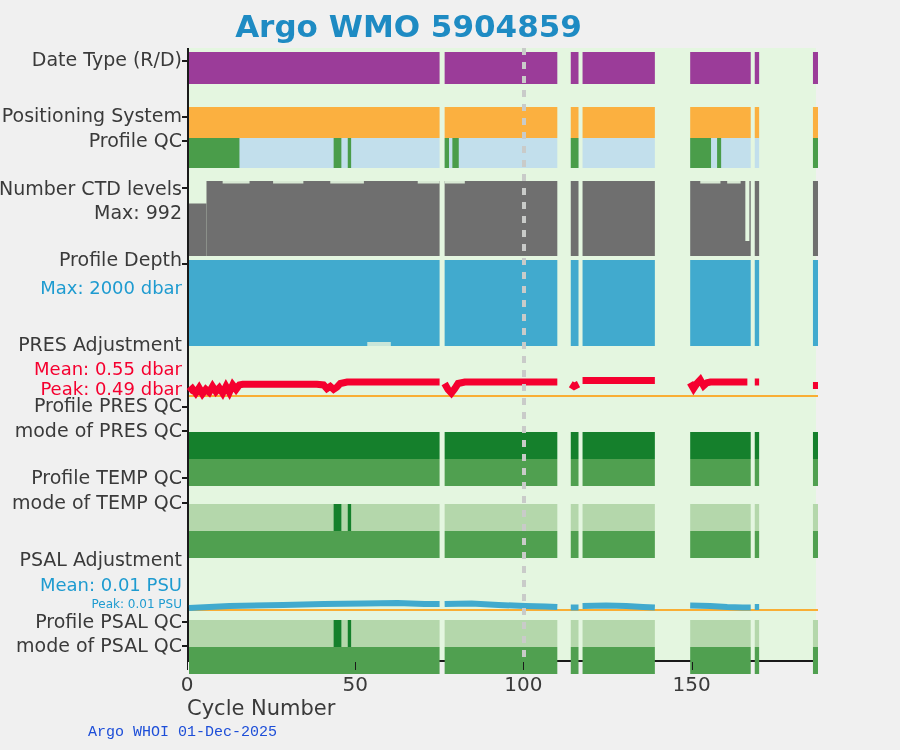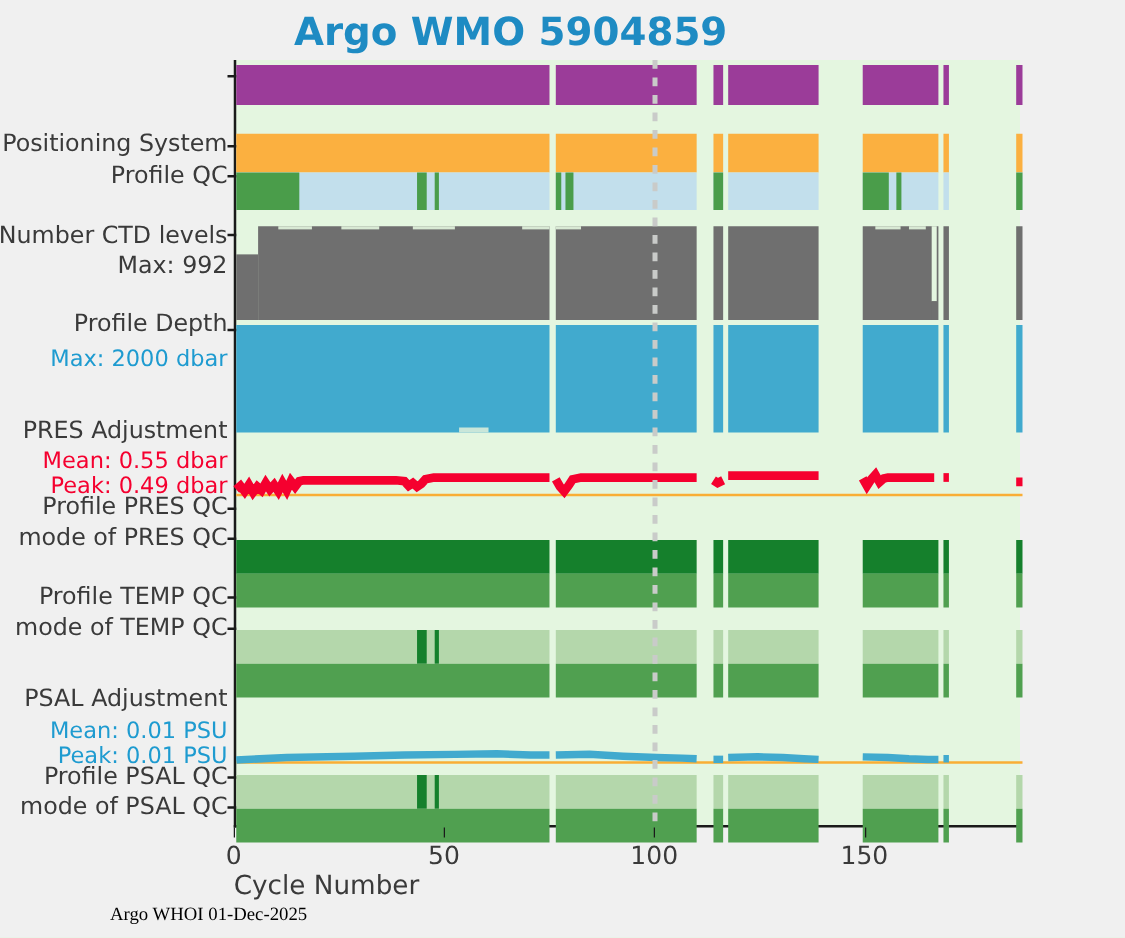--- a/index.html
+++ b/index.html
@@ -57,40 +57,41 @@
     font-family:"DejaVu Sans", sans-serif;
   }
   .ytick{position:absolute; left:-7px; width:7px; height:2px; background:#1A1A1A;}
   #xtitle{
     position:absolute; left:187px; top:696px; width:629px;
     text-align:left; font-size:21px; color:#3A3A3A;
     font-family:"DejaVu Sans", sans-serif;
   }
   #footer{
     position:absolute; left:88px; top:724px;
-    font-size:15px; color:#000000;
-    font-family:Liberation Serif, serif;
+    font-size:15px; color:#1d4ed8;
+    font-family:Liberation Mono, monospace;
   }
 
   
   #vline{
     position:absolute; top:48px; height:614px; width:4px;
     background-image:linear-gradient(#C9CBC9 50%, rgba(0,0,0,0) 0%);
     background-size:4px 14px;
     background-repeat:repeat-y;
   }
   svg{display:block;overflow:visible;}
 </style>
 </head>
 <body>
 
 <div id="fig">
 
   <div id="title">Argo WMO 5904859</div>
 
+  <div class="lbl" style="top:48px;">Date Type (R/D)</div>
 
   <div class="lbl" style="top:104px;">Positioning System</div>
   <div class="lbl" style="top:129px;">Profile QC</div>
 
   <div class="lbl" style="top:177px;">Number CTD levels</div>
   <div class="lbl" style="top:201px;">Max: 992</div>
 
   <div class="lbl" style="top:248px;">Profile Depth</div>
   <div class="lbl blue" style="top:276px;font-size:18px;">Max: 2000 dbar</div>
 
@@ -99,21 +100,21 @@
   <div class="lbl red" style="top:377px;font-size:18px;">Peak: 0.49 dbar</div>
 
   <div class="lbl" style="top:394px;">Profile PRES QC</div>
   <div class="lbl" style="top:419px;">mode of PRES QC</div>
 
   <div class="lbl" style="top:466px;">Profile TEMP QC</div>
   <div class="lbl" style="top:491px;">mode of TEMP QC</div>
 
   <div class="lbl" style="top:548px;">PSAL Adjustment</div>
   <div class="lbl blue" style="top:573px;font-size:18px;">Mean: 0.01 PSU</div>
-  <div class="lbl blue" style="top:593px;font-size:18px;">Peak: 0.01 PSU</div>
+  <div class="lbl blue" style="top:593px;font-size:12px;">Peak: 0.01 PSU</div>
 
   <div class="lbl" style="top:610px;">Profile PSAL QC</div>
   <div class="lbl" style="top:634px;">mode of PSAL QC</div>
 
   <div id="plot">
 
     <div class="ytick" style="top:12px;"></div>
     <div class="ytick" style="top:68px;"></div>
     <div class="ytick" style="top:92px;"></div>
     <div class="ytick" style="top:139px;"></div>

